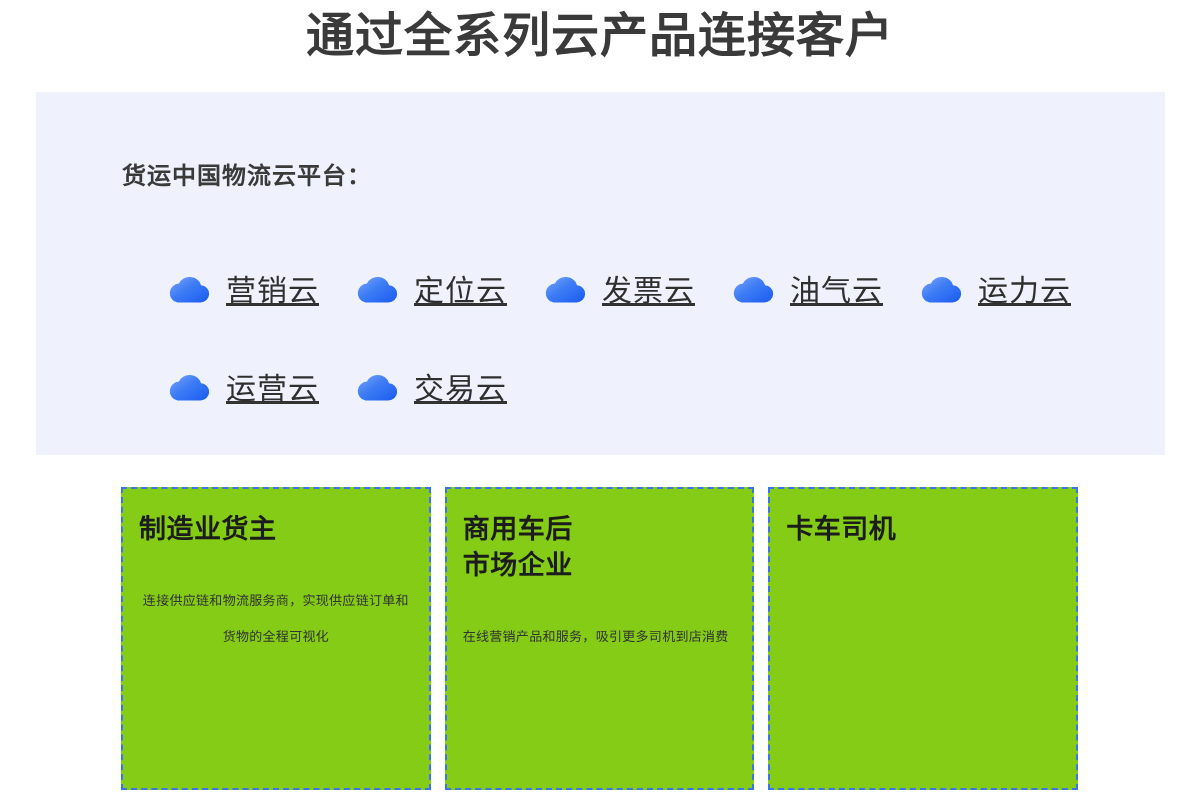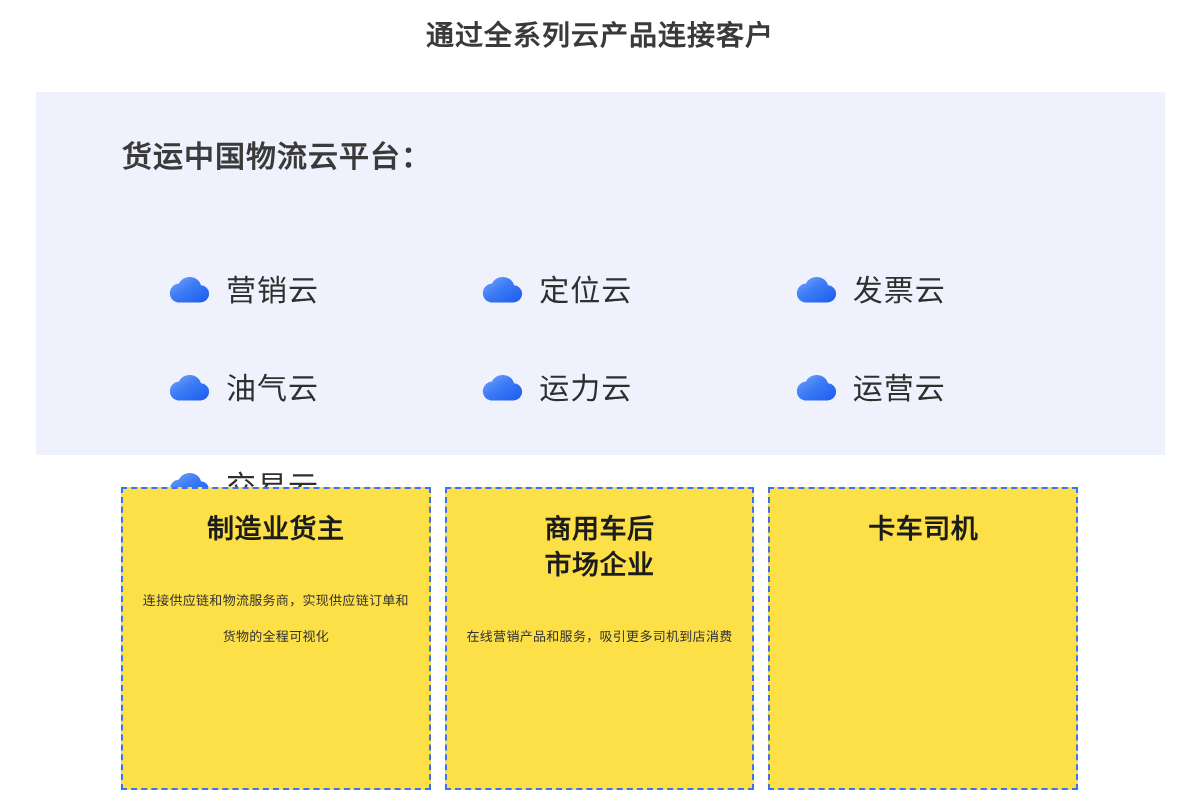--- a/index.html
+++ b/index.html
@@ -23,57 +23,58 @@
     box-sizing: border-box;
   }
 
   
   .page-title {
     position: absolute;
     left: 0;
     top: 12px;
     width: 1200px;
     text-align: center;
-    font-size: 28px;
+    font-size: 48px;
     font-weight: bold;
     color: #3a3a3a;
     letter-spacing: 1px;
     line-height: 48px;
   }
 
   
   .platform-panel {
     position: absolute;
     left: 36px;
     top: 92px;
     width: 1129px;
     height: 363px;
     background: #eff2fd;
     box-sizing: border-box;
   }
 
   .platform-heading {
     position: absolute;
     left: 86px;
-    top: 44px;
-    font-size: 30px;
+    top: 63px;
+    font-size: 24px;
     font-weight: bold;
     color: #3a3a3a;
     line-height: 42px;
     letter-spacing: 1px;
   }
 
   .cloud-grid {
     position: absolute;
     left: 130px;
     top: 168px;
     width: 940px;
     display: grid;
-    grid-template-columns: repeat(3, 1fr);
+    grid-template-columns: repeat(5, 1fr);
     grid-row-gap: 36px;
+    text-decoration: underline;
   }
 
   .cloud-item {
     display: flex;
     align-items: center;
     gap: 14px;
     height: 62px;
   }
 
   .cloud-icon {
@@ -103,22 +104,22 @@
     gap: 14px;
   }
 
   .audience-card {
     flex: 1 1 0;
     border: 2px dashed #3a72f0;
     box-sizing: border-box;
     padding: 22px 16px 18px 16px;
     display: flex;
     flex-direction: column;
-    align-items: center;
-    background: #fde047;
+    align-items: flex-start;
+    background: #84cc16;
   }
 
   .card-title {
     font-size: 27px;
     font-weight: bold;
     color: #1c1c1c;
     line-height: 36px;
     text-align: center;
     letter-spacing: 0.5px;
     white-space: pre-line;

